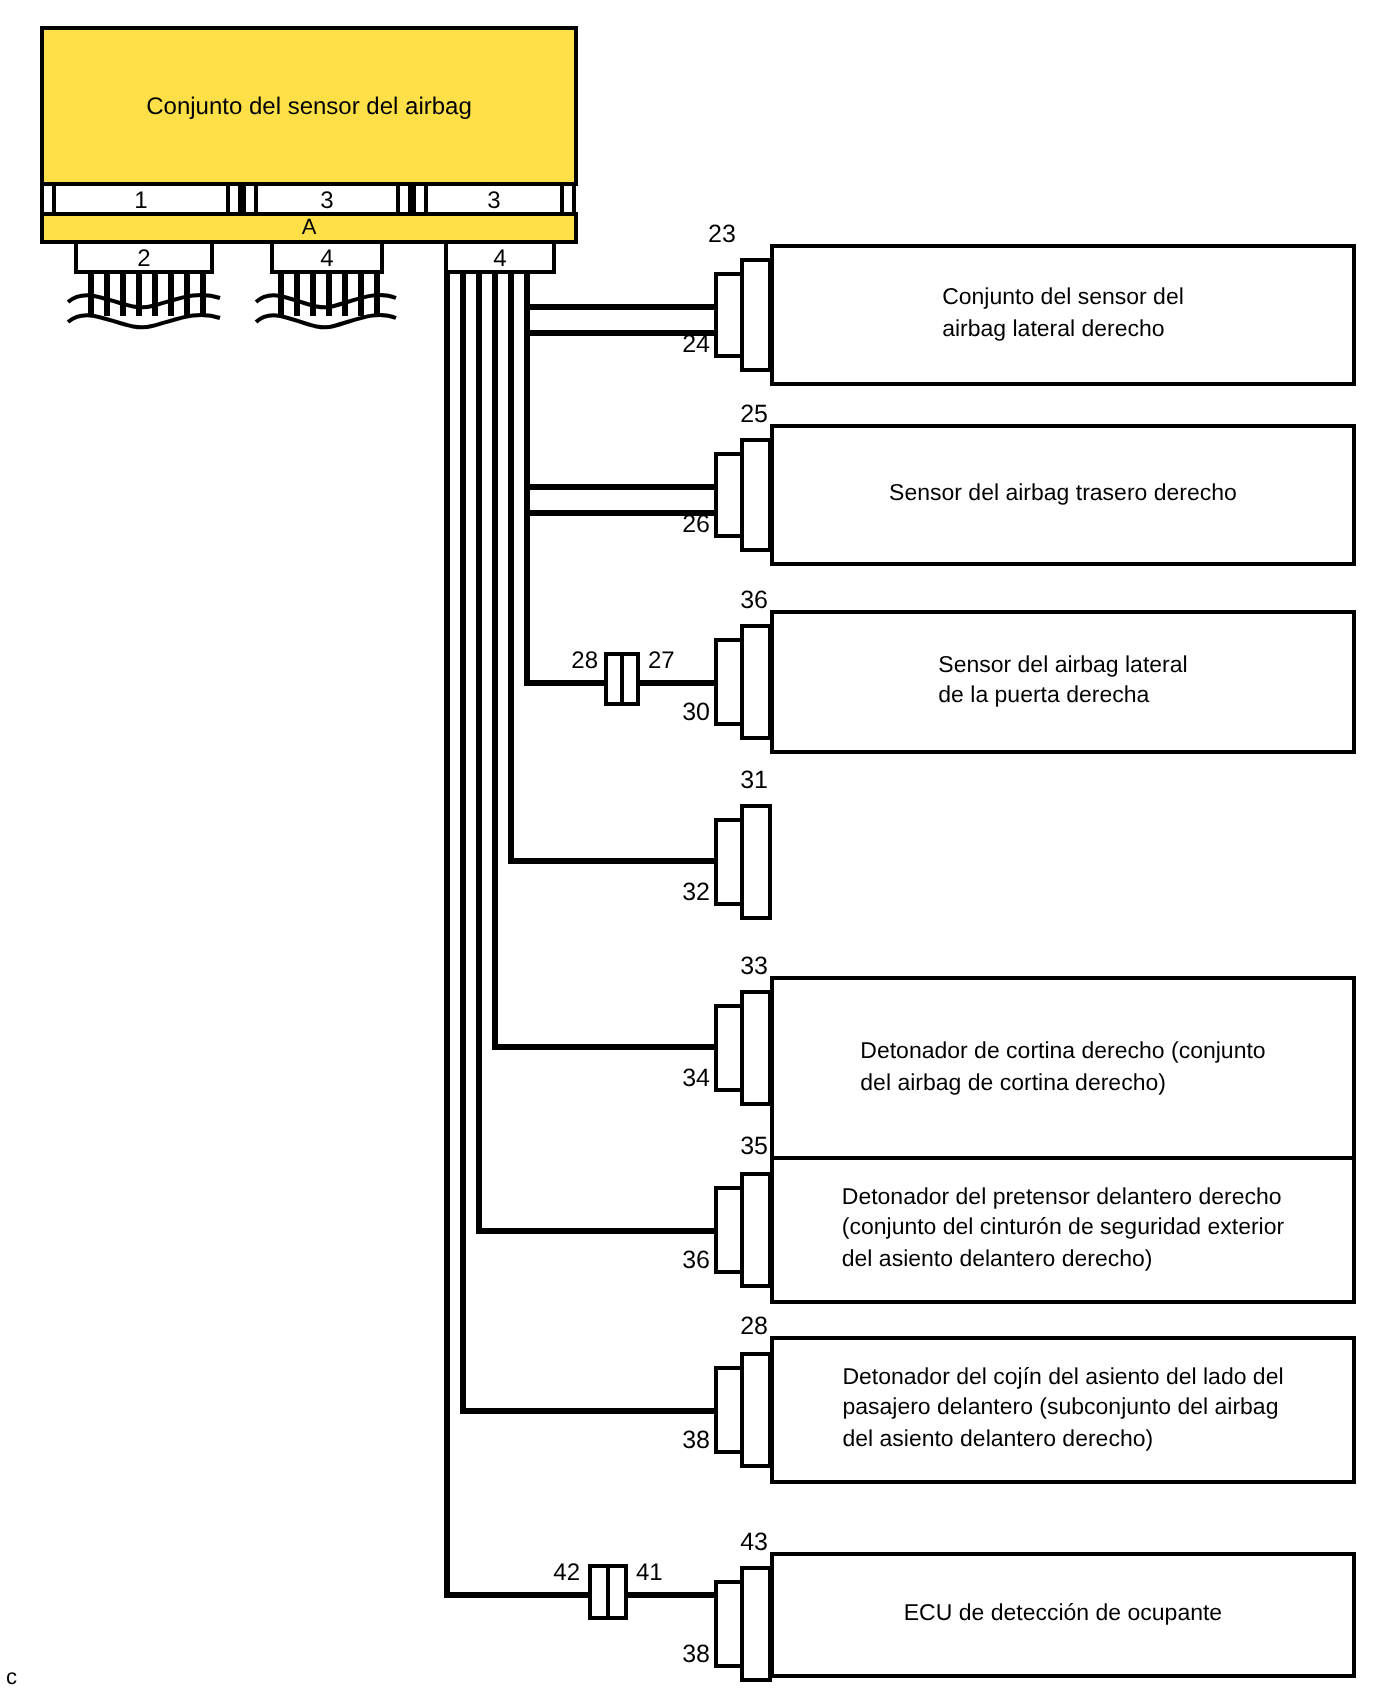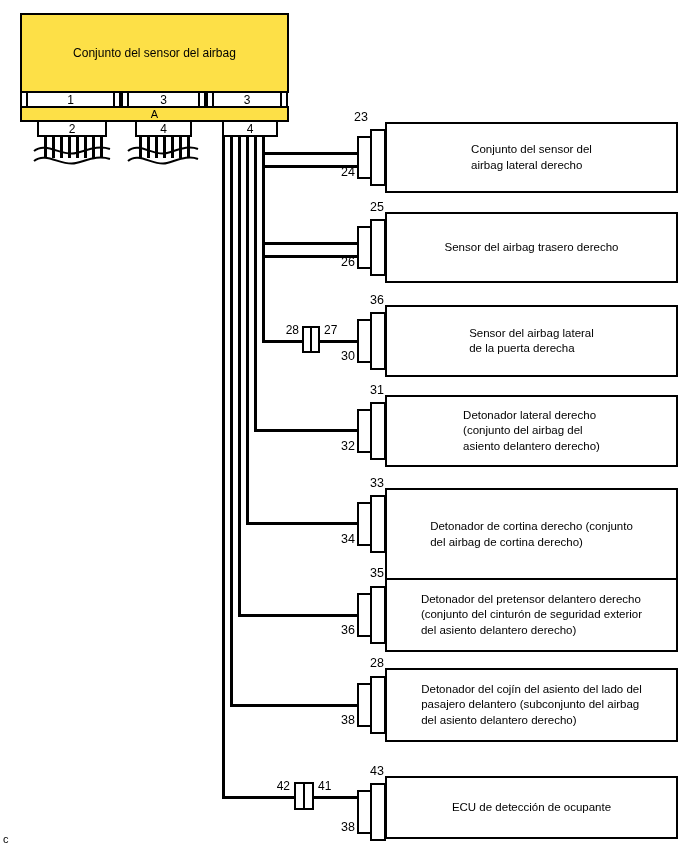--- a/index.html
+++ b/index.html
@@ -165,25 +165,20 @@
       <div class="comp-title">Sensor del airbag lateral
 de la puerta derecha</div>
     </div>
   </div>
 
   <div class="component" style="top:395px;height:72px;">
     <div class="pin pin-r" style="left:27px;top:-12px;width:46px;">31</div>
     <div class="pin pin-r" style="left:0px;top:44px;width:44px;">32</div>
     <div class="conn-small" style="top:14px;height:44px;"></div>
     <div class="conn-med" style="top:7px;height:58px;"></div>
-    <div class="comp-main">
-      <div class="comp-title">Detonador lateral derecho
-(conjunto del airbag del
-asiento delantero derecho)</div>
-    </div>
   </div>
 
   <div class="component" style="top:488px;height:93px;">
     <div class="pin pin-r" style="left:27px;top:-12px;width:46px;">33</div>
     <div class="pin pin-r" style="left:0px;top:44px;width:44px;">34</div>
     <div class="conn-small" style="top:14px;height:44px;"></div>
     <div class="conn-med" style="top:7px;height:58px;"></div>
     <div class="comp-main">
       <div class="comp-title">Detonador de cortina derecho (conjunto
 del airbag de cortina derecho)</div>

